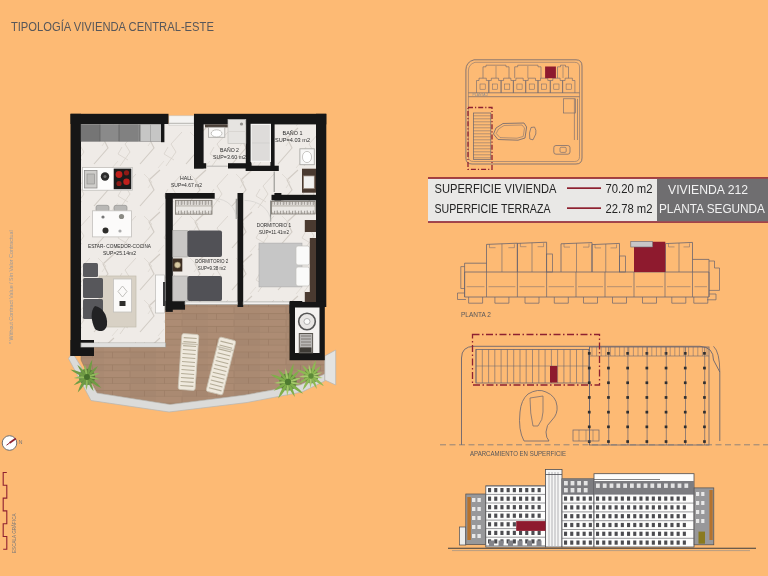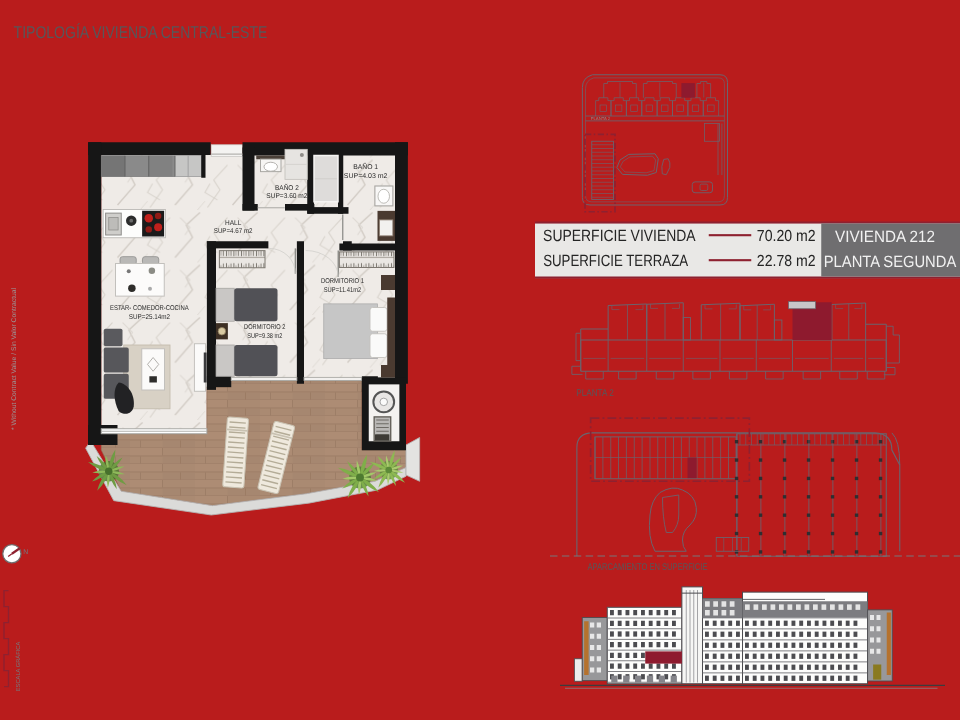--- a/index.html
+++ b/index.html
@@ -1,16 +1,16 @@
 <!DOCTYPE html>
 <html><head>
 <meta charset="utf-8">
 <style>
 html,body{margin:0;padding:0;background:#fff;}
-.page{position:relative;width:768px;height:576px;overflow:hidden;background:#b91c1c;font-family:"Liberation Sans",sans-serif;}
+.page{position:relative;width:768px;height:576px;overflow:hidden;background:#fdba74;font-family:"Liberation Sans",sans-serif;}
 </style>
 </head>
 <body>
 <div class="page">
 
 <svg width="768" height="576" viewBox="0 0 768 576" style="position:absolute;left:0;top:0">
       <text x="10.9" y="30.6" font-size="13.6" fill="#57575a" font-family="Liberation Sans, sans-serif" textLength="203" lengthAdjust="spacingAndGlyphs">TIPOLOGÍA VIVIENDA CENTRAL-ESTE</text>
     </svg>
 <svg width="768" height="576" viewBox="0 0 768 576" style="position:absolute;left:0;top:0">
 <defs>

